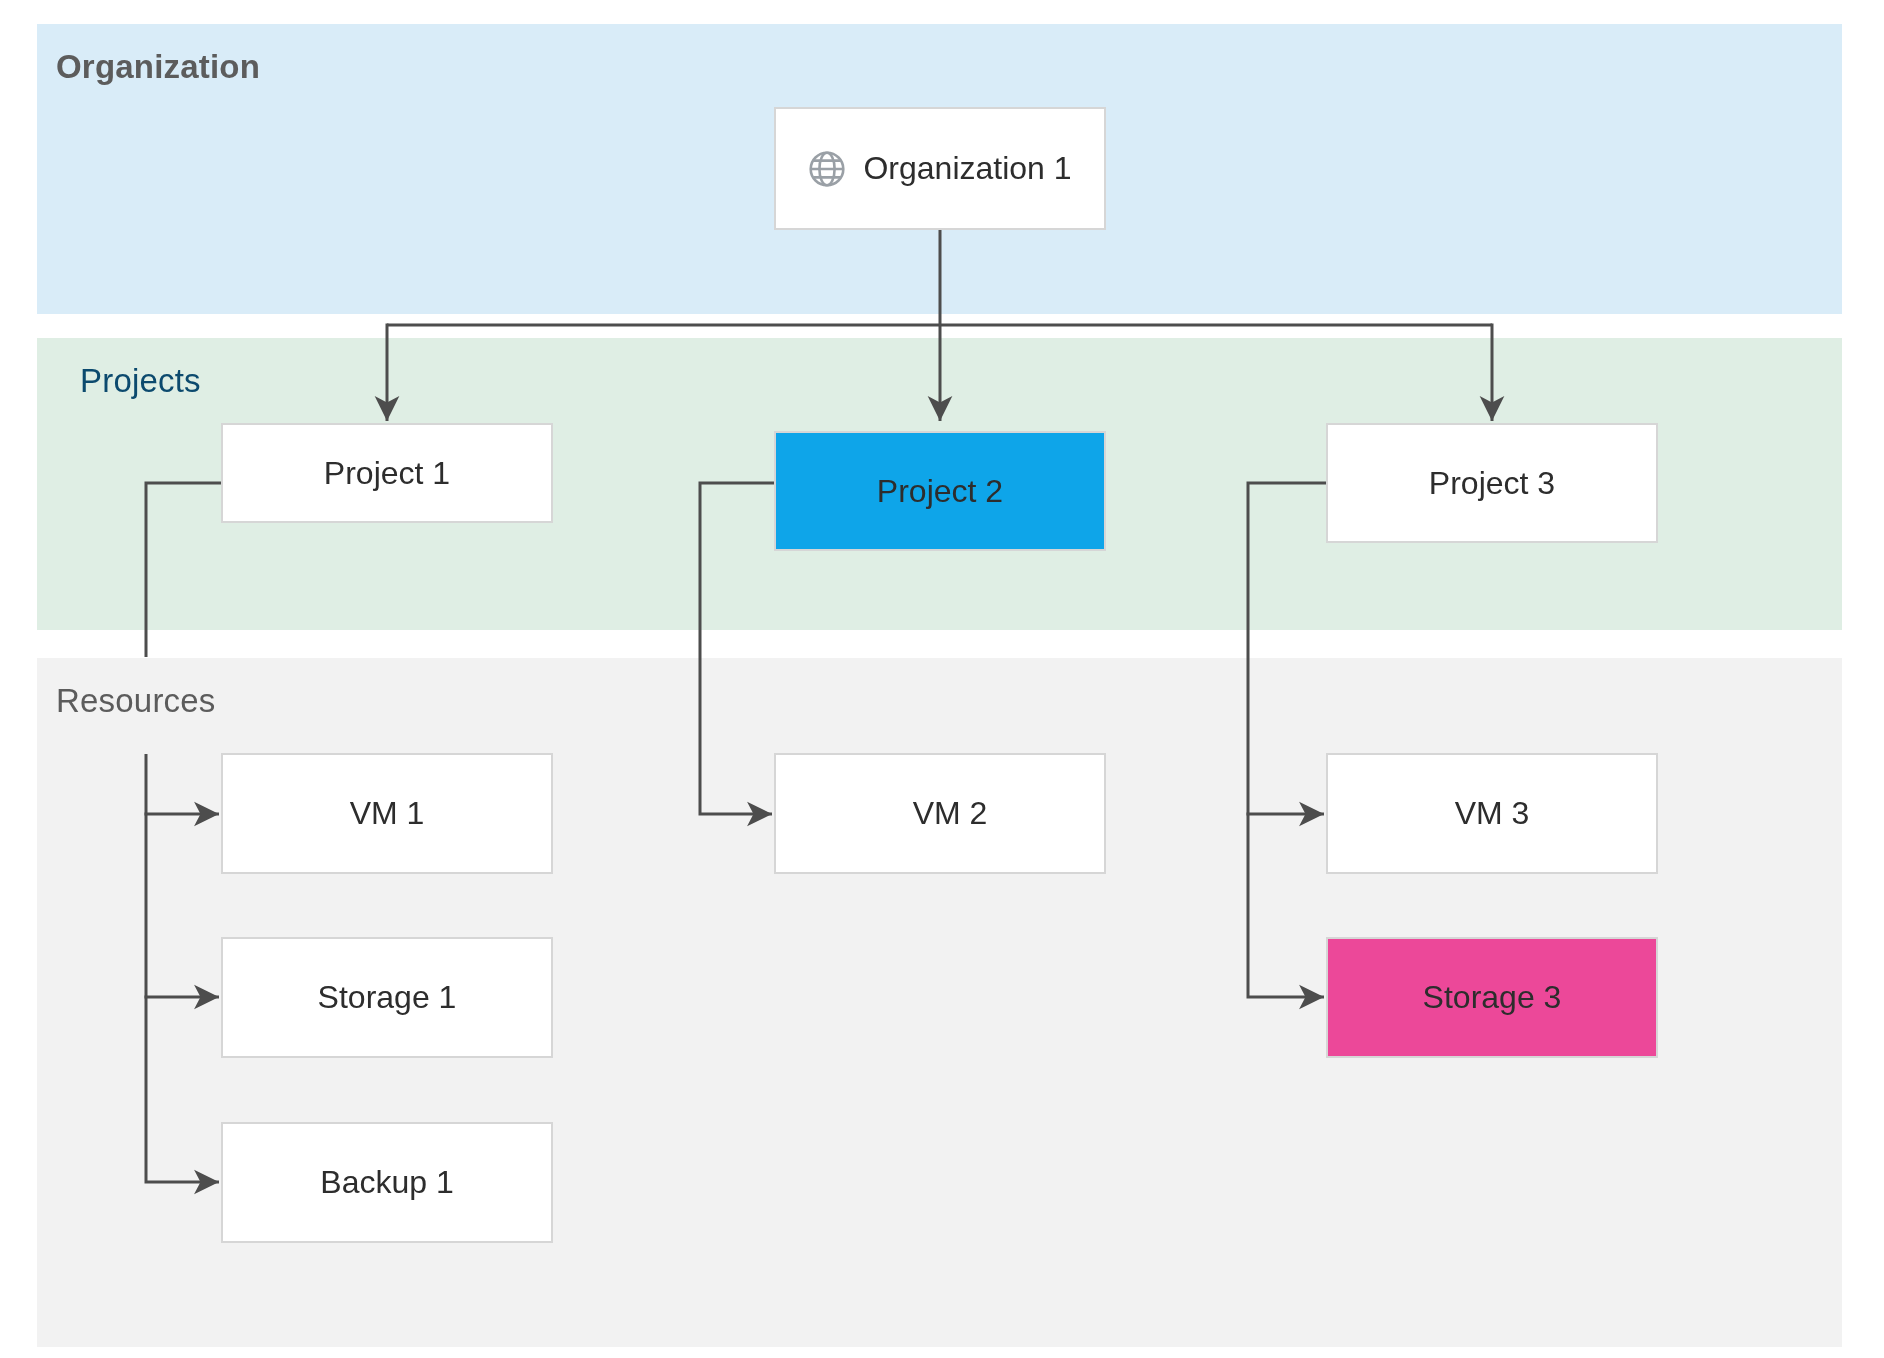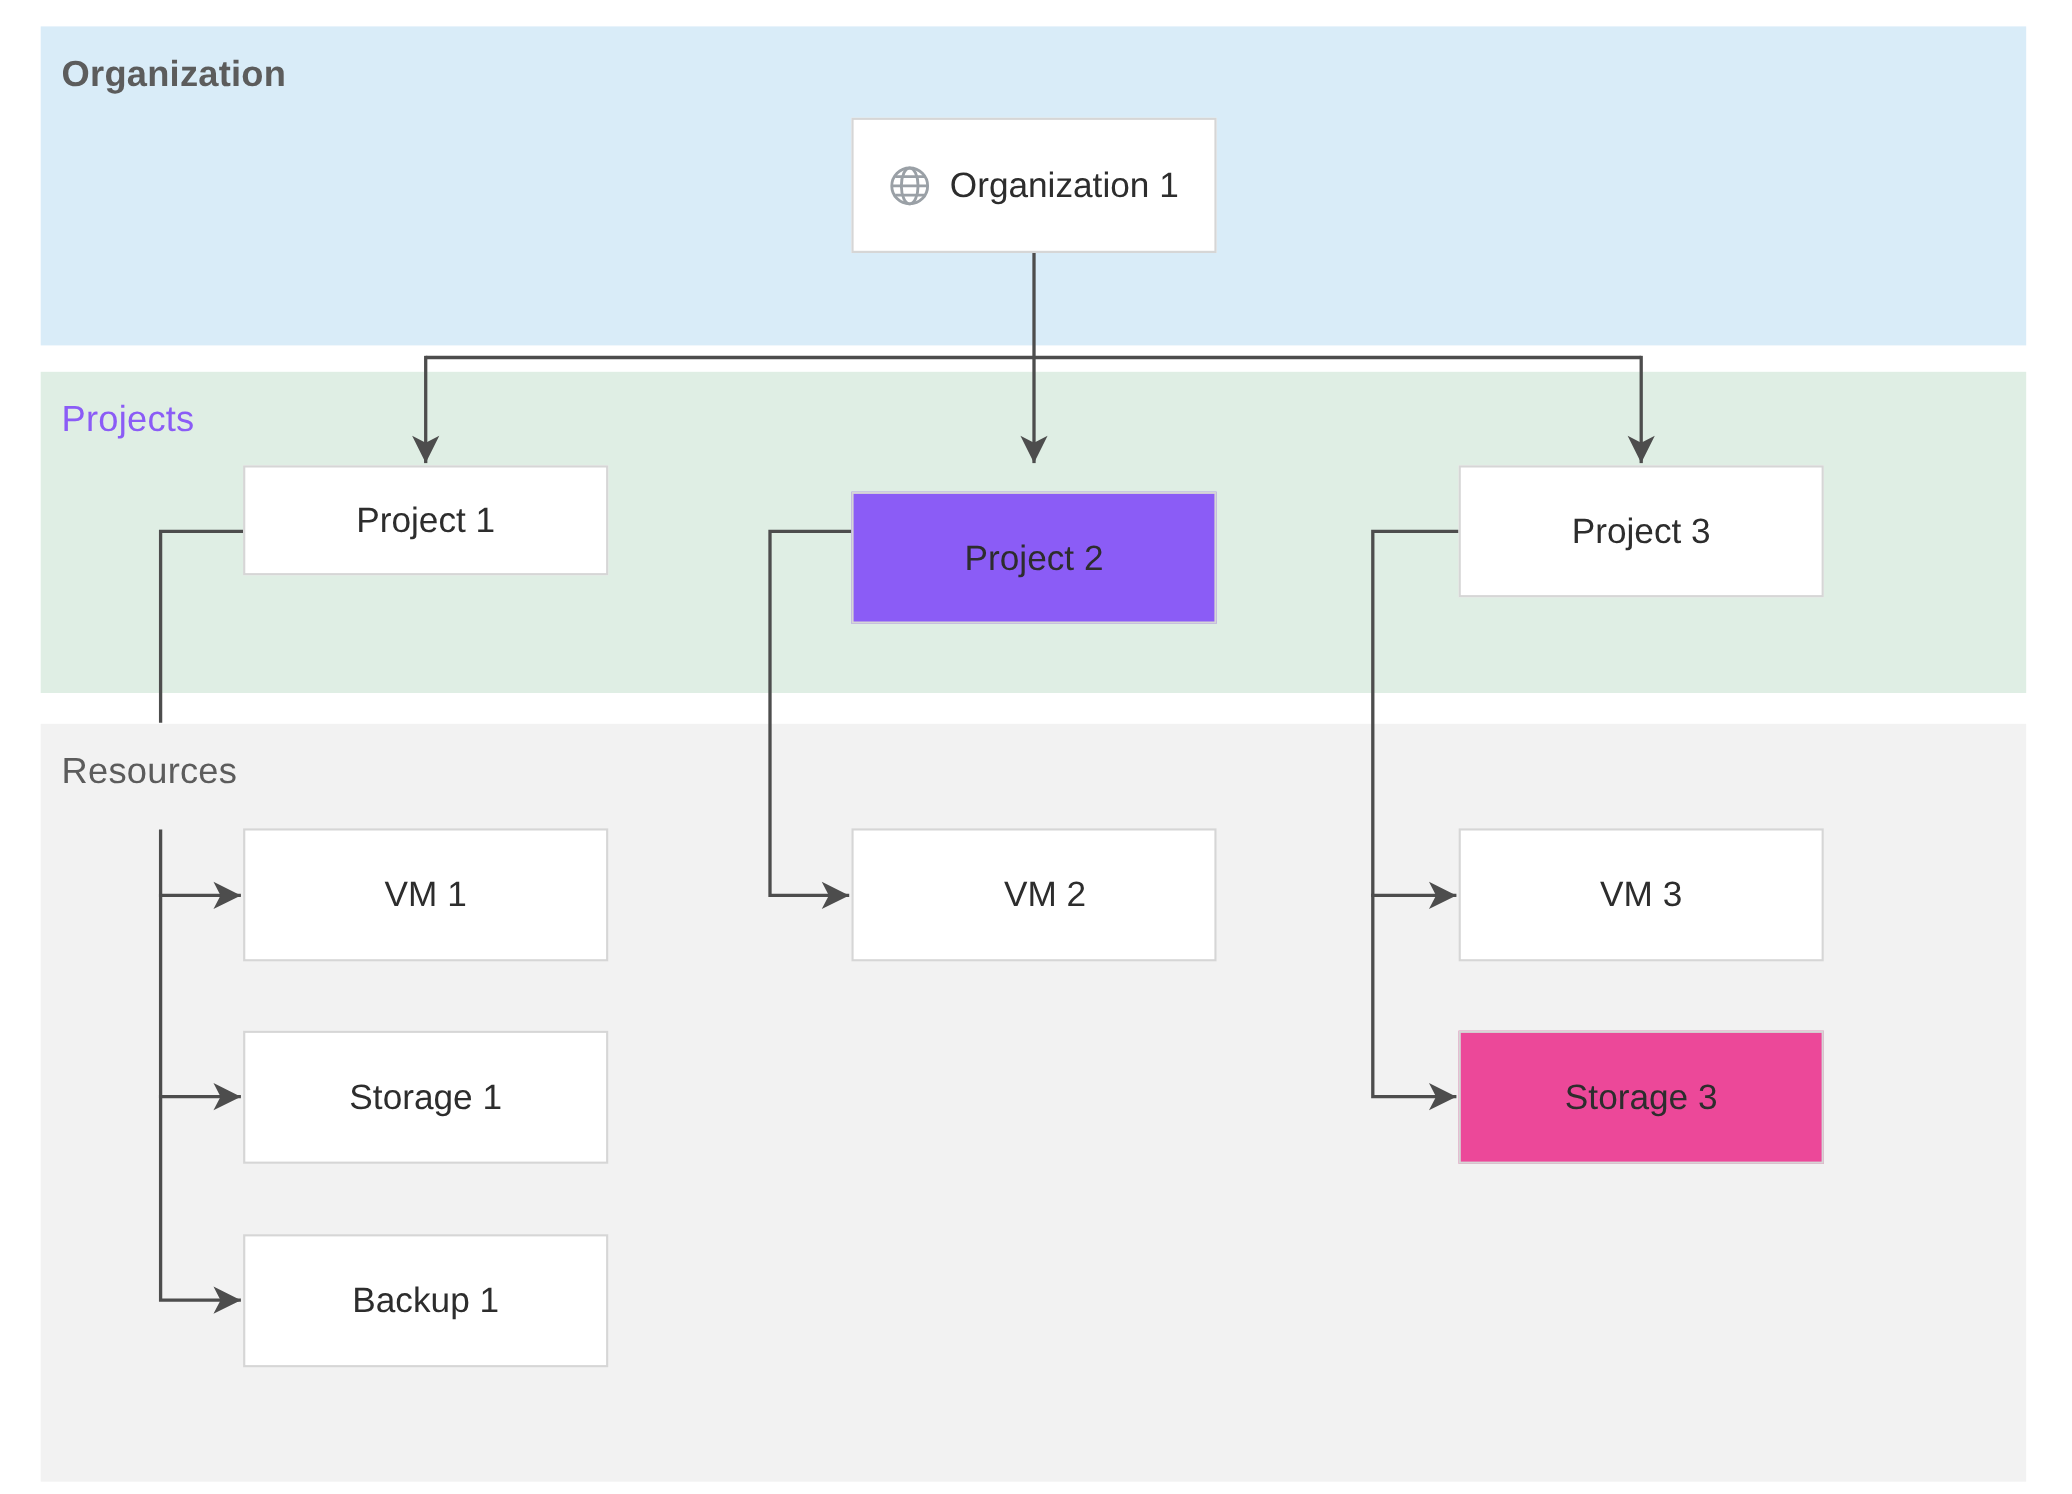--- a/index.html
+++ b/index.html
@@ -49,21 +49,21 @@
   }
 </style>
 </head>
 <body>
 
 <div class="stage" style="width: 1884px; height: 1358px; background: rgb(255, 255, 255);">
     <div class="band" style="left: 37px; top: 24px; width: 1805px; height: 290px; background: rgb(217, 236, 248); font-weight: bold;">
       <div class="band-label" style="color: rgb(92, 92, 92);">Organization</div>
     </div>
     <div class="band" style="left: 37px; top: 338px; width: 1805px; height: 292px; background: rgb(223, 238, 228);">
-      <div class="band-label" style="color: #8b5cf6;">Projects</div>
+      <div class="band-label" style="color: #0c4a6e; margin-left: 24px;">Projects</div>
     </div>
     <div class="band" style="left: 37px; top: 658px; width: 1805px; height: 689px; background: rgb(242, 242, 242);">
       <div class="band-label" style="color: rgb(92, 92, 92);">Resources</div>
     </div>
     <svg class="connectors" width="1884" height="1358" viewBox="0 0 1884 1358">
       <defs>
         <marker id="arrow" viewBox="0 0 12 12" refX="11" refY="6" markerWidth="9.5" markerHeight="9.5" orient="auto">
           <path d="M0.5,0.8 L11,6 L0.5,11.2 L3.2,6 Z" fill="#4d4d4d"></path>
         </marker>
       </defs>
@@ -83,21 +83,21 @@
       <svg width="38" height="38" viewBox="0 0 38 38" fill="none">
         <circle cx="19" cy="19" r="16.3" stroke="#9aa0a6" stroke-width="2.6"></circle>
         <ellipse cx="19" cy="19" rx="7.6" ry="16.3" stroke="#9aa0a6" stroke-width="2.6"></ellipse>
         <path d="M2.7 19 H35.3 M5.8 10.6 H32.2 M5.8 27.4 H32.2" stroke="#9aa0a6" stroke-width="2.6"></path>
       </svg>
       <span>Organization 1</span>
     </div>
     <div class="node" style="left: 221px; top: 423px; width: 332px; height: 100px; background: rgb(255, 255, 255); border-color: rgb(214, 214, 214); color: rgb(45, 45, 45);">
       <span>Project 1</span>
     </div>
-    <div class="node" style="left: 774px; top: 447px; width: 332px; height: 120px; background: #8b5cf6; border-color: rgb(214, 214, 214); color: rgb(45, 45, 45);">
+    <div class="node" style="left: 774px; top: 431px; width: 332px; height: 120px; background: #0ea5e9; border-color: rgb(214, 214, 214); color: rgb(45, 45, 45);">
       <span>Project 2</span>
     </div>
     <div class="node" style="left: 1326px; top: 423px; width: 332px; height: 120px; background: rgb(255, 255, 255); border-color: rgb(214, 214, 214); color: rgb(45, 45, 45);">
       <span>Project 3</span>
     </div>
     <div class="node" style="left: 221px; top: 753px; width: 332px; height: 121px; background: rgb(255, 255, 255); border-color: rgb(214, 214, 214); color: rgb(45, 45, 45);">
       <span>VM 1</span>
     </div>
     <div class="node" style="left: 221px; top: 937px; width: 332px; height: 121px; background: rgb(255, 255, 255); border-color: rgb(214, 214, 214); color: rgb(45, 45, 45);">
       <span>Storage 1</span>

